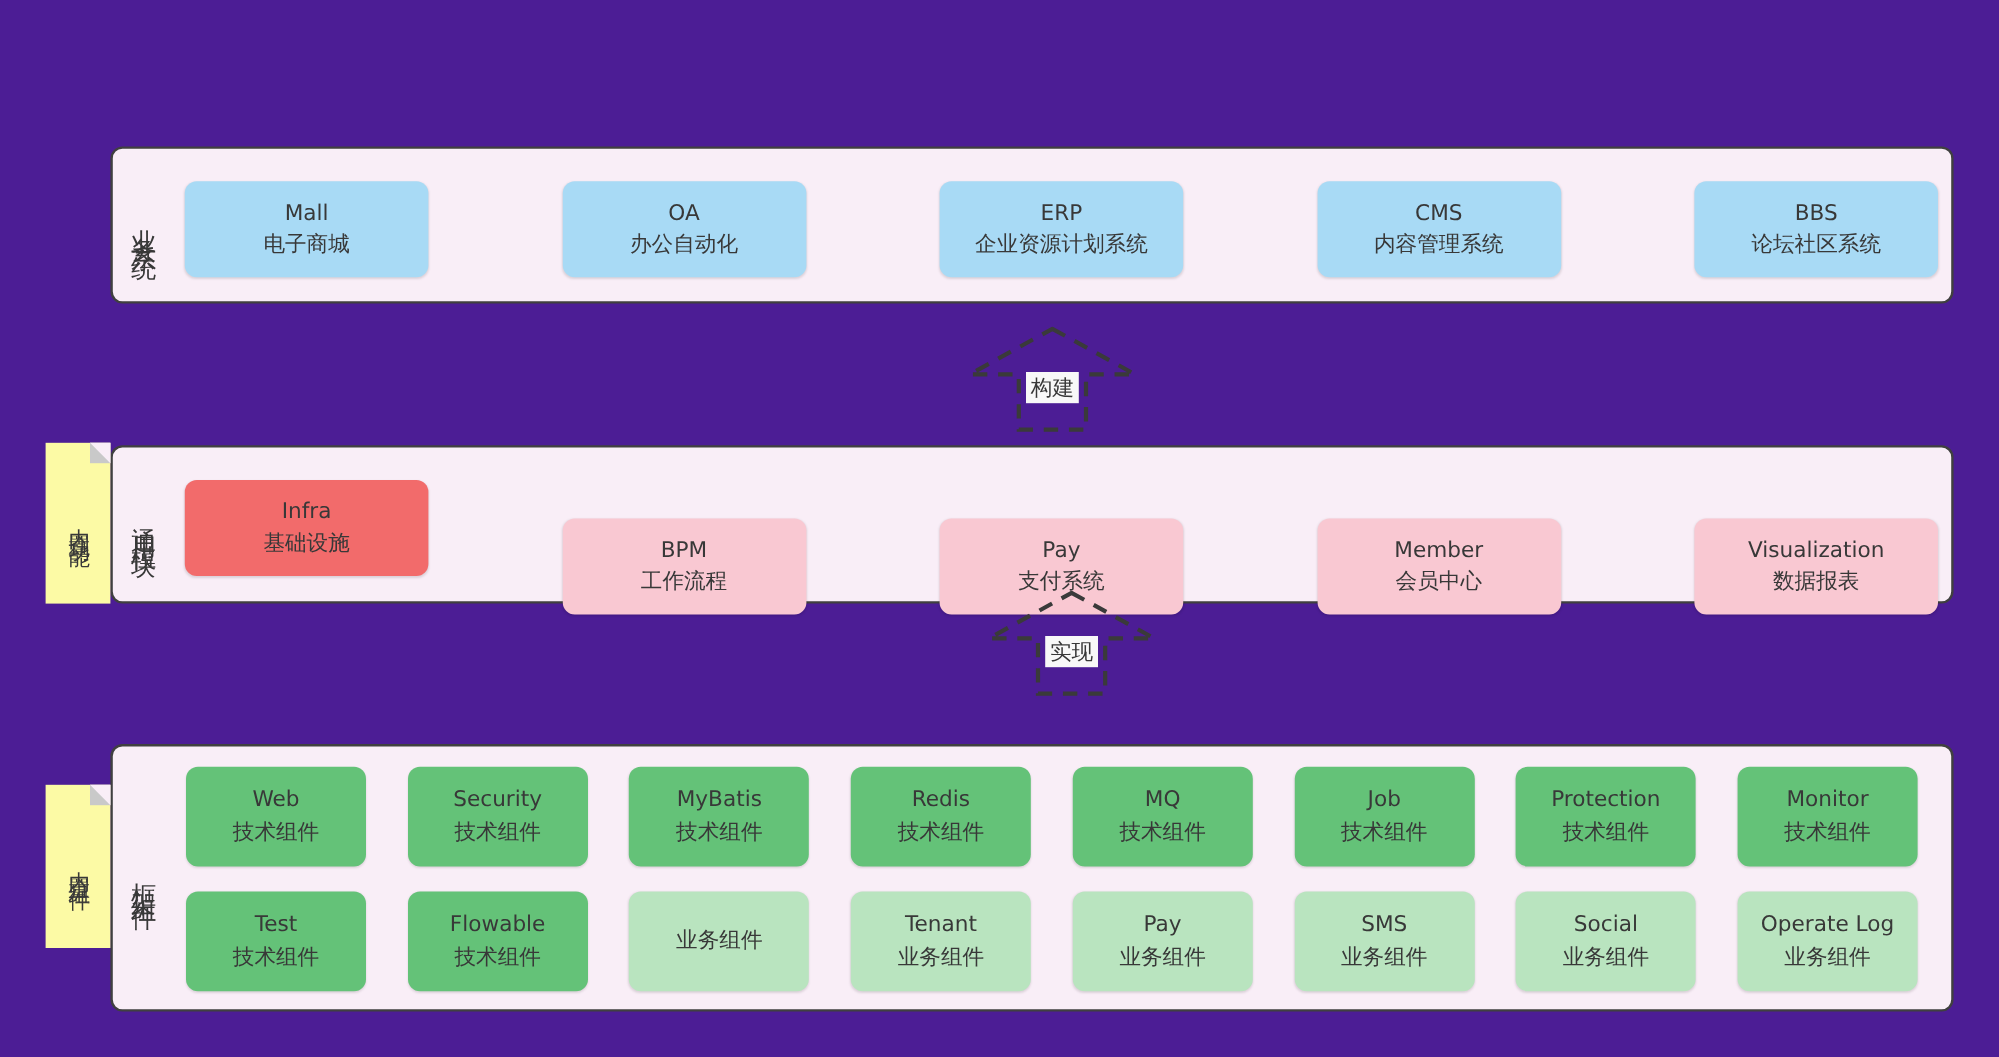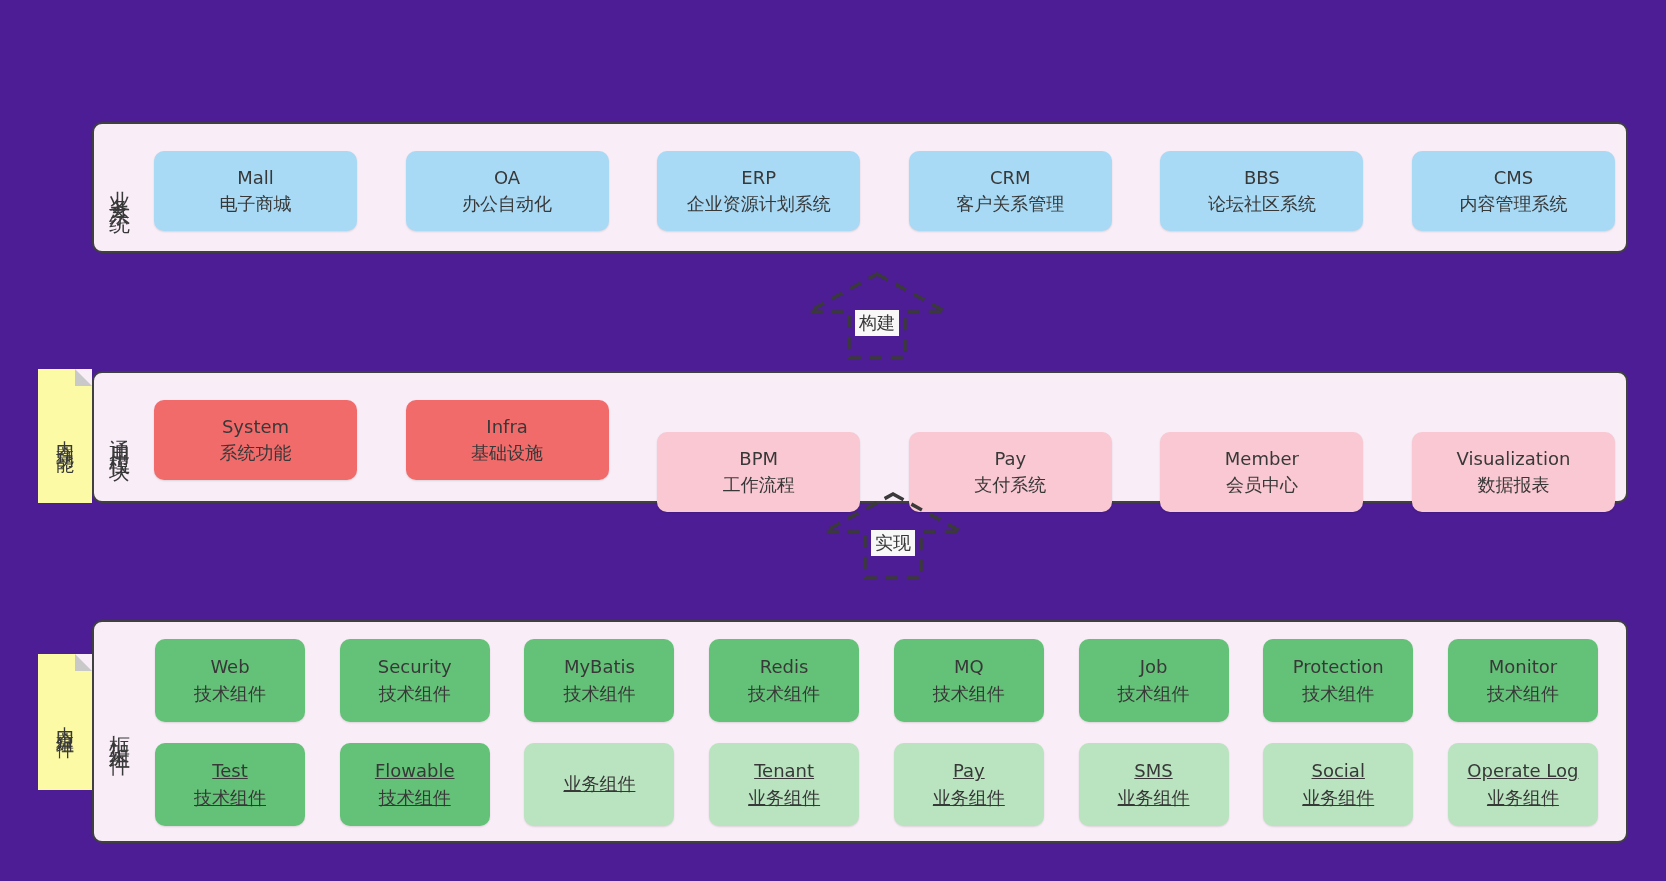--- a/index.html
+++ b/index.html
@@ -21,21 +21,21 @@
     display:flex; align-items:center; justify-content:center; width:34px;
     font-size:21px; line-height:1.2;
   }
   .v-text { writing-mode:vertical-rl; text-orientation:upright; letter-spacing:7px; }
 
   .row { position:absolute; display:flex; justify-content:space-between; }
   .row6 { left:60px; right:11px; top:27px; }
   .row6 .box { width:203px; height:80px; }
   .row8 { left:61px; right:28px; }
   .row8.r0 { top:17px; }
-  .row8.r1 { top:121px;text-decoration:underline; }
+  .row8.r1 { top:121px; }
   .row8 .box { width:150px; height:83px; }
 
   .box {
     box-sizing:border-box; border-radius:10px; padding:2px 5px;
     display:flex; flex-direction:column; align-items:center; justify-content:center;
     text-align:center; font-size:18px; line-height:1.45;
     box-shadow:0 1px 2px rgba(0,0,0,0.12);
   }
   .box.blue        { background:#a8daf5; }
   .box.red         { background:#f26b6b; }
@@ -82,51 +82,43 @@
         </div>
         <div class="box blue">
           <span>OA</span>
           <span>办公自动化</span>
         </div>
         <div class="box blue">
           <span>ERP</span>
           <span>企业资源计划系统</span>
         </div>
         <div class="box blue">
-          <span>CRM</span>
-          <span>客户关系管理</span>
+          <span>CMS</span>
+          <span>内容管理系统</span>
         </div>
         <div class="box blue">
           <span>BBS</span>
           <span>论坛社区系统</span>
-        </div>
-        <div class="box blue">
-          <span>CMS</span>
-          <span>内容管理系统</span>
         </div>
       </div>
   </section>
 
   <div class="arrow" id="arrow-build">
     <svg width="142" height="88" viewBox="0 0 142 88">
       <path d="M71 2 L140 40 L99 40 L99 86 L43 86 L43 40 L2 40 Z" fill="none" stroke="#3a3a3a" stroke-width="3.5" stroke-dasharray="12 9"></path>
     </svg>
     <span class="arrow-label">构建</span>
   </div>
 
   <section class="panel" id="layer-modules">
     <div class="side-label">
       <span class="v-text">通用模块</span>
     </div>
     <div class="row row6">
         <div class="box red">
-          <span>System</span>
-          <span>系统功能</span>
-        </div>
-        <div class="box red">
           <span>Infra</span>
           <span>基础设施</span>
         </div>
         <div class="box pink">
           <span>BPM</span>
           <span>工作流程</span>
         </div>
         <div class="box pink">
           <span>Pay</span>
           <span>支付系统</span>

